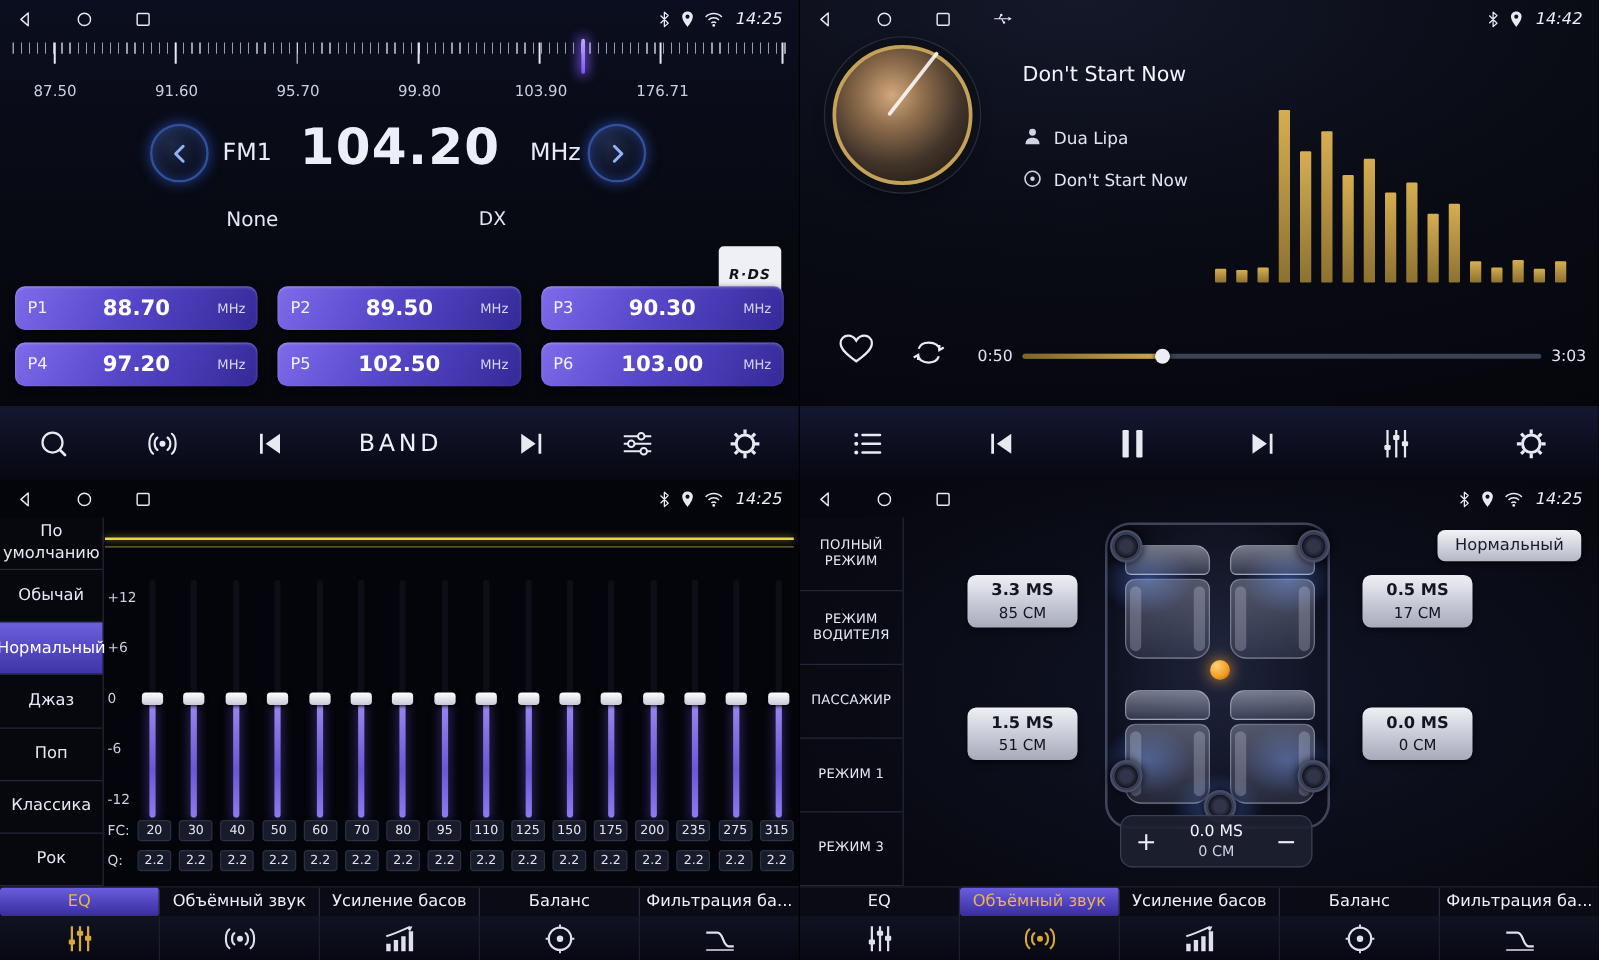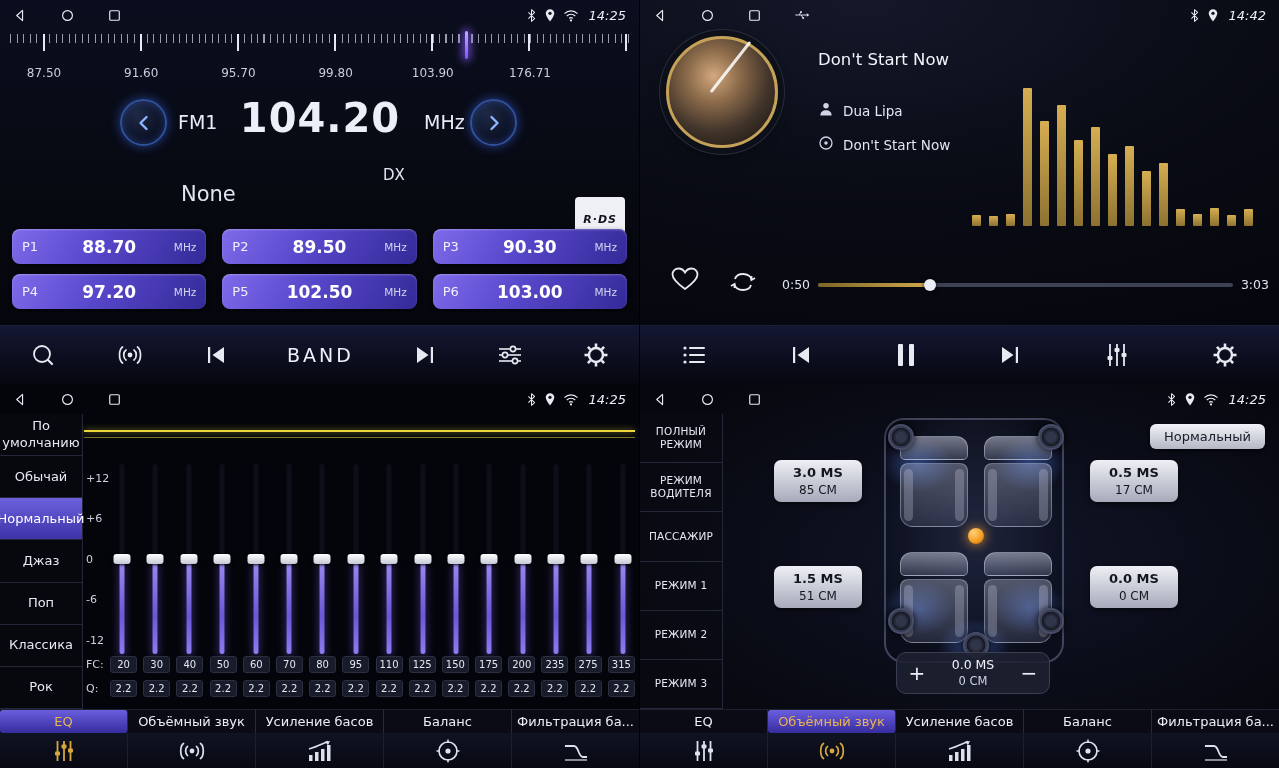--- a/index.html
+++ b/index.html
@@ -34,21 +34,21 @@
   .scale-labels span:nth-child(5){left:68.3%} .scale-labels span:nth-child(6){left:84%}
 
   .tune-btn { position:absolute; top:99px; width:47px; height:47px; border-radius:50%;
     background:radial-gradient(circle at 35% 30%, #1e2946, #0a0e1f 72%);
     border:2px solid #30509c; box-shadow:0 0 11px rgba(60,110,255,.55), inset 0 0 9px rgba(70,125,255,.35);
     display:flex; align-items:center; justify-content:center; }
   .tune-left { left:120px; } .tune-right { left:470px; }
   .band-label { position:absolute; left:178px; top:111px; font-size:19px; color:#e9ecf8; }
   .freq-value { position:absolute; left:232px; width:176px; top:95px; text-align:center; font-size:40px; font-weight:bold; letter-spacing:1px; }
   .unit-label { position:absolute; left:424px; top:111px; font-size:19px; color:#e9ecf8; }
-  .sub-left  { position:absolute; left:181px; top:166px; font-size:21px; color:#e2e5f2;margin-top:16px; }
+  .sub-left  { position:absolute; left:181px; top:166px; font-size:16px; color:#e2e5f2; }
   .sub-right { position:absolute; left:383px; top:166px; font-size:15px; color:#e2e5f2; }
   .rds-badge { position:absolute; right:14px; top:197px; background:#eef0f6; color:#12141d;
     font-size:11px; font-weight:bold; font-style:italic; letter-spacing:1px; padding:16px 8px; border-radius:4px; }
 
   .presets { position:absolute; left:12px; right:12px; top:229px; display:grid;
     grid-template-columns:repeat(3,1fr); grid-auto-rows:35px; column-gap:16px; row-gap:10px; }
   .preset { border-radius:8px; display:flex; align-items:center; padding:0 10px;
     background:linear-gradient(120deg,#7d6bea 0%,#5747ca 45%,#342a98 100%);
     box-shadow:inset 0 1px 2px rgba(255,255,255,.28), 0 2px 5px rgba(0,0,0,.55); }
   .p-label { width:30px; font-size:13px; color:#f0f1fb; text-align:left; }
@@ -784,21 +784,20 @@
         </span>
       <span class="st-time">14:25</span>
     </div>
   </div>
 
   <div class="side-panel modes">
     <div class="side-item">ПОЛНЫЙ РЕЖИМ</div>
     <div class="side-item">РЕЖИМ ВОДИТЕЛЯ</div>
     <div class="side-item">ПАССАЖИР</div>
     <div class="side-item">РЕЖИМ 1</div>
-    <div class="side-item">РЕЖИМ 2</div>
     <div class="side-item">РЕЖИМ 3</div>
   </div>
 
   <button class="profile-btn">Нормальный</button>
 
   <div class="car">
     <div class="glow g1"></div>
     <div class="glow g2"></div>
     <div class="glow g3"></div>
     <div class="glow g4"></div>
@@ -821,21 +820,21 @@
       </div>
     <div class="speaker sp-fl"></div>
     <div class="speaker sp-fr"></div>
     <div class="speaker sp-rl"></div>
     <div class="speaker sp-rr"></div>
     <div class="speaker sp-c"></div>
     <div class="ball"></div>
   </div>
 
   <button class="delay-btn d-fl">
-    <span class="delay-ms">3.0 MS</span>
+    <span class="delay-ms">3.3 MS</span>
     <span class="delay-cm">85 CM</span>
   </button>
   <button class="delay-btn d-fr">
     <span class="delay-ms">0.5 MS</span>
     <span class="delay-cm">17 CM</span>
   </button>
   <button class="delay-btn d-rl">
     <span class="delay-ms">1.5 MS</span>
     <span class="delay-cm">51 CM</span>
   </button>

